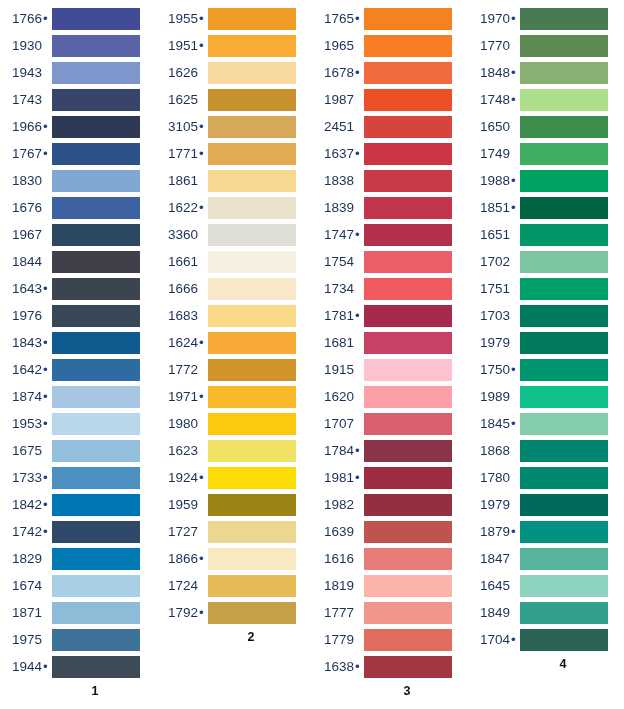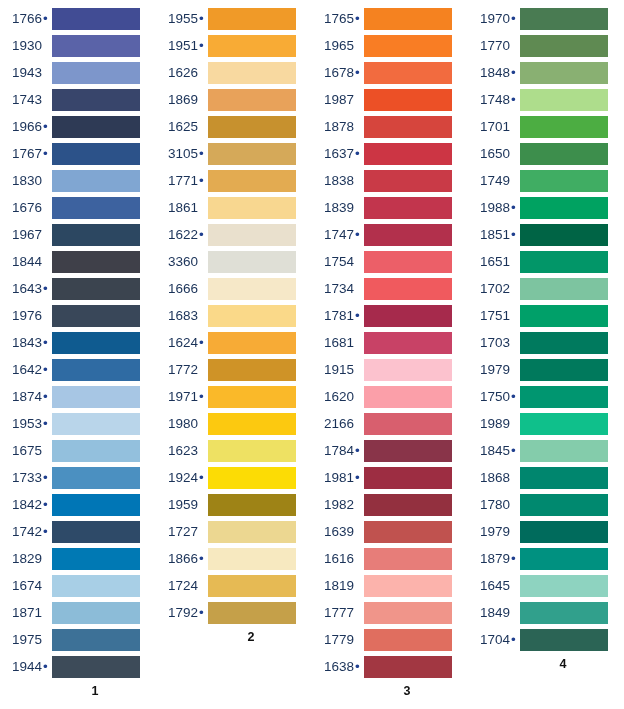--- a/index.html
+++ b/index.html
@@ -224,25 +224,20 @@
           <span class="label">1951</span>
           <span class="dot on"></span>
           <span class="swatch" style="background-color: rgb(248, 171, 53);"></span>
         </div>
         <div class="row">
           <span class="label">1626</span>
           <span class="dot"></span>
           <span class="swatch" style="background-color: rgb(248, 217, 160);"></span>
         </div>
         <div class="row">
-          <span class="label">1869</span>
-          <span class="dot"></span>
-          <span class="swatch" style="background-color: rgb(232, 162, 90);"></span>
-        </div>
-        <div class="row">
           <span class="label">1625</span>
           <span class="dot"></span>
           <span class="swatch" style="background-color: rgb(199, 145, 46);"></span>
         </div>
         <div class="row">
           <span class="label">3105</span>
           <span class="dot on"></span>
           <span class="swatch" style="background-color: rgb(213, 169, 89);"></span>
         </div>
         <div class="row">
@@ -257,20 +252,25 @@
         </div>
         <div class="row">
           <span class="label">1622</span>
           <span class="dot on"></span>
           <span class="swatch" style="background-color: rgb(233, 224, 205);"></span>
         </div>
         <div class="row">
           <span class="label">3360</span>
           <span class="dot"></span>
           <span class="swatch" style="background-color: rgb(223, 223, 214);"></span>
+        </div>
+        <div class="row">
+          <span class="label">1661</span>
+          <span class="dot"></span>
+          <span class="swatch" style="background-color: rgb(244, 239, 223);"></span>
         </div>
         <div class="row">
           <span class="label">1666</span>
           <span class="dot"></span>
           <span class="swatch" style="background-color: rgb(246, 232, 200);"></span>
         </div>
         <div class="row">
           <span class="label">1683</span>
           <span class="dot"></span>
           <span class="swatch" style="background-color: rgb(250, 217, 137);"></span>
@@ -351,21 +351,21 @@
           <span class="label">1678</span>
           <span class="dot on"></span>
           <span class="swatch" style="background-color: rgb(242, 107, 63);"></span>
         </div>
         <div class="row">
           <span class="label">1987</span>
           <span class="dot"></span>
           <span class="swatch" style="background-color: rgb(236, 80, 38);"></span>
         </div>
         <div class="row">
-          <span class="label">1878</span>
+          <span class="label">2451</span>
           <span class="dot"></span>
           <span class="swatch" style="background-color: rgb(214, 69, 61);"></span>
         </div>
         <div class="row">
           <span class="label">1637</span>
           <span class="dot on"></span>
           <span class="swatch" style="background-color: rgb(204, 53, 68);"></span>
         </div>
         <div class="row">
           <span class="label">1838</span>
@@ -406,21 +406,21 @@
           <span class="label">1915</span>
           <span class="dot"></span>
           <span class="swatch" style="background-color: rgb(252, 194, 206);"></span>
         </div>
         <div class="row">
           <span class="label">1620</span>
           <span class="dot"></span>
           <span class="swatch" style="background-color: rgb(251, 159, 169);"></span>
         </div>
         <div class="row">
-          <span class="label">2166</span>
+          <span class="label">1707</span>
           <span class="dot"></span>
           <span class="swatch" style="background-color: rgb(216, 95, 110);"></span>
         </div>
         <div class="row">
           <span class="label">1784</span>
           <span class="dot on"></span>
           <span class="swatch" style="background-color: rgb(137, 52, 73);"></span>
         </div>
         <div class="row">
           <span class="label">1981</span>
@@ -483,25 +483,20 @@
           <span class="label">1848</span>
           <span class="dot on"></span>
           <span class="swatch" style="background-color: rgb(137, 176, 114);"></span>
         </div>
         <div class="row">
           <span class="label">1748</span>
           <span class="dot on"></span>
           <span class="swatch" style="background-color: rgb(174, 221, 140);"></span>
         </div>
         <div class="row">
-          <span class="label">1701</span>
-          <span class="dot"></span>
-          <span class="swatch" style="background-color: rgb(76, 173, 66);"></span>
-        </div>
-        <div class="row">
           <span class="label">1650</span>
           <span class="dot"></span>
           <span class="swatch" style="background-color: rgb(61, 142, 76);"></span>
         </div>
         <div class="row">
           <span class="label">1749</span>
           <span class="dot"></span>
           <span class="swatch" style="background-color: rgb(64, 173, 99);"></span>
         </div>
         <div class="row">
@@ -566,20 +561,25 @@
         </div>
         <div class="row">
           <span class="label">1979</span>
           <span class="dot"></span>
           <span class="swatch" style="background-color: rgb(0, 107, 92);"></span>
         </div>
         <div class="row">
           <span class="label">1879</span>
           <span class="dot on"></span>
           <span class="swatch" style="background-color: rgb(0, 145, 128);"></span>
+        </div>
+        <div class="row">
+          <span class="label">1847</span>
+          <span class="dot"></span>
+          <span class="swatch" style="background-color: rgb(86, 180, 157);"></span>
         </div>
         <div class="row">
           <span class="label">1645</span>
           <span class="dot"></span>
           <span class="swatch" style="background-color: rgb(142, 211, 192);"></span>
         </div>
         <div class="row">
           <span class="label">1849</span>
           <span class="dot"></span>
           <span class="swatch" style="background-color: rgb(49, 160, 140);"></span>

